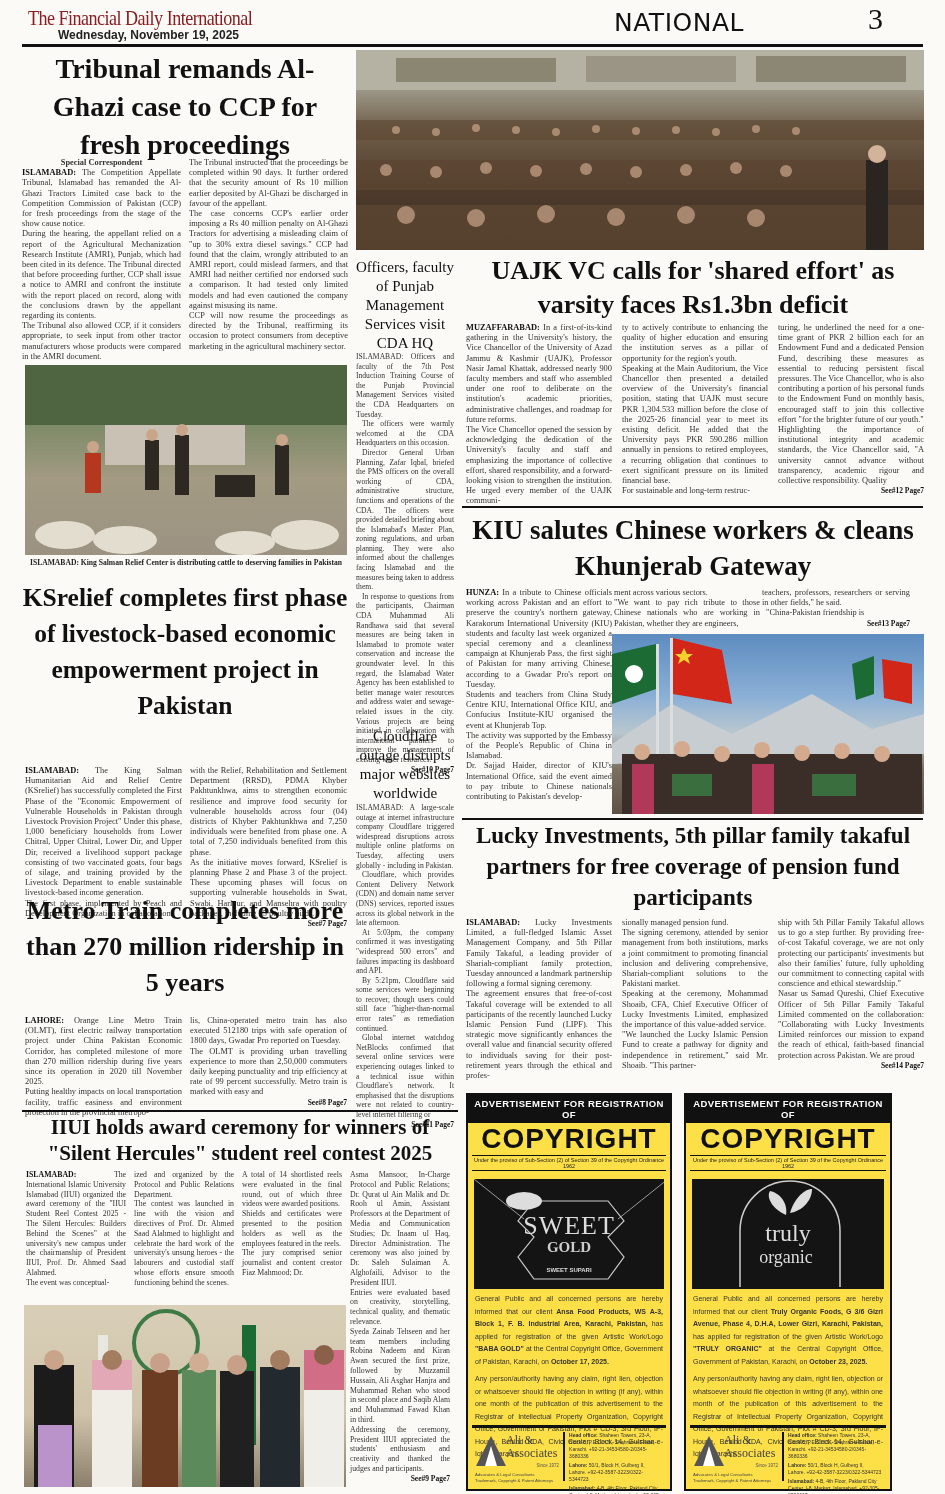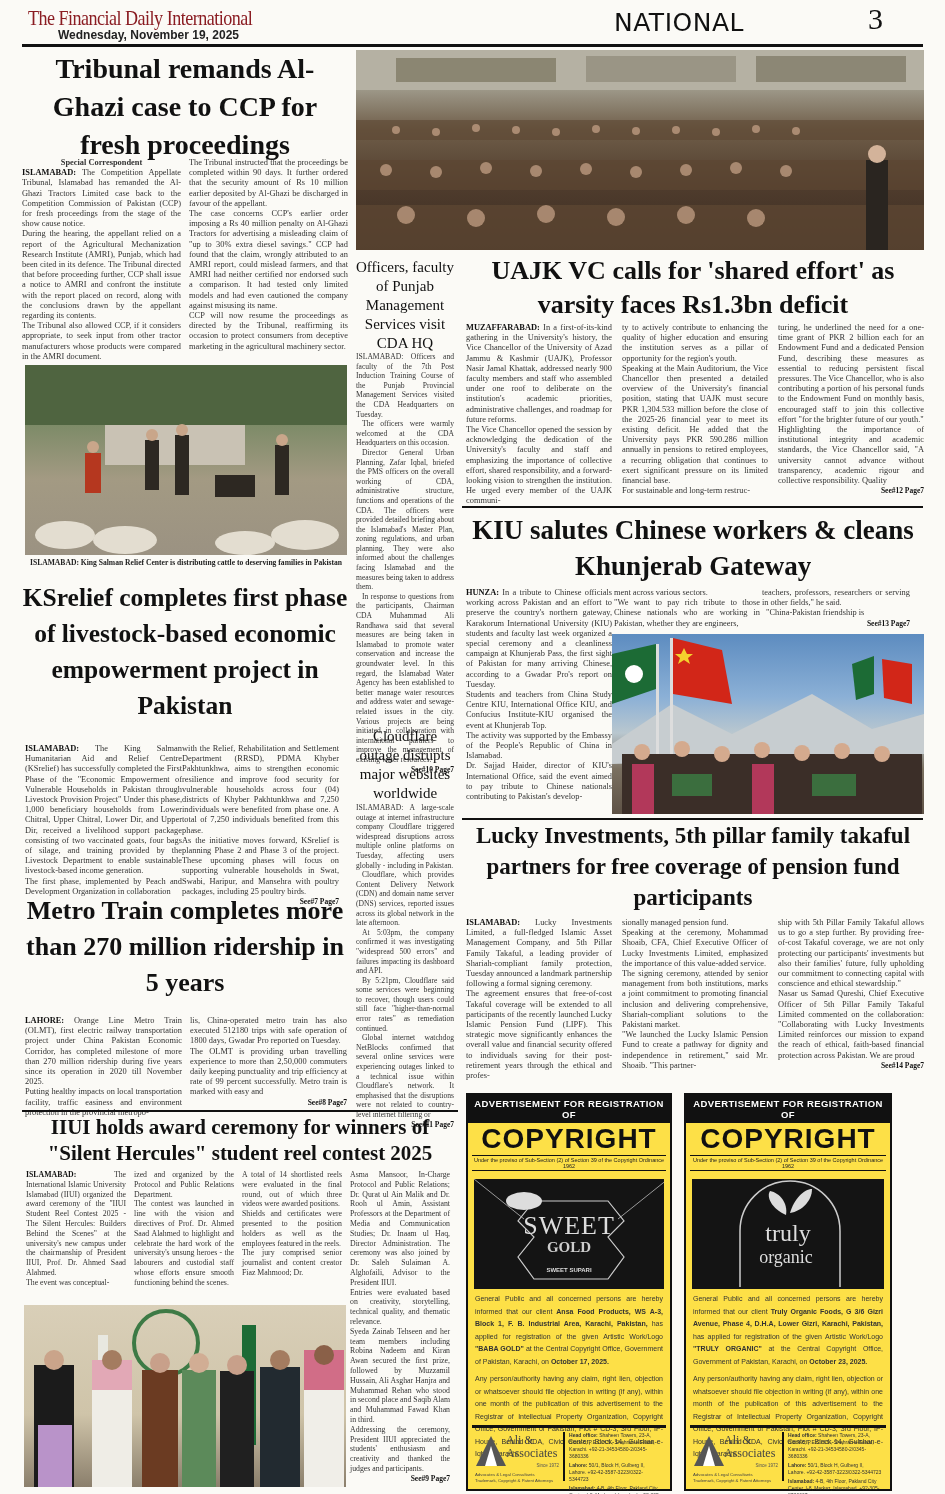--- a/index.html
+++ b/index.html
@@ -148,21 +148,21 @@
         <circle cx="127" cy="70" r="6"></circle>
         <circle cx="157" cy="65" r="6"></circle>
         <circle cx="68" cy="82" r="6"></circle>
         <circle cx="257" cy="75" r="6"></circle>
       </g>
   </svg>
 </div>
 <div class="abs" style="left:24px;top:558px;width:324px;text-align:center;font-weight:bold;font-size:7.6px;line-height:9px;color:#222">ISLAMABAD: King Salman Relief Center is distributing cattle to deserving families in Pakistan</div>
 
 <div class="abs hl" style="left:22px;top:580px;width:326px;font-size:25.5px;line-height:36px">KSrelief completes first phase of livestock-based economic empowerment project in Pakistan</div>
-<div class="abs" style="left:25px;top:744px;width:322px;display:flex;">
+<div class="abs" style="left:25px;top:766px;width:322px;display:flex;gap:8px">
   <div class="col" style="width:157px">
     <p><b>ISLAMABAD:</b> <span>The King Salman Humanitarian Aid and Relief Centre (KSrelief) has successfully completed the First Phase of the "Economic Empowerment of Vulnerable Households in Pakistan through Livestock Provision Project" Under this phase, 1,000 beneficiary households from Lower Chitral, Upper Chitral, Lower Dir, and Upper Dir, received a livelihood support package consisting of two vaccinated goats, four bags of silage, and training provided by the Livestock Department to enable sustainable livestock-based income generation.</span></p>
     <p>The first phase, implemented by Peach and Development Organization in collaboration</p>
   </div>
   <div class="col" style="width:157px">
     <p>with the Relief, Rehabilitation and Settlement Department (RRSD), PDMA Khyber Pakhtunkhwa, aims to strengthen economic resilience and improve food security for vulnerable households across four (04) districts of Khyber Pakhtunkhwa and 7,250 individuals were benefited from phase one. A total of 7,250 individuals benefited from this phase.</p>
     <p>As the initiative moves forward, KSrelief is planning Phase 2 and Phase 3 of the project. These upcoming phases will focus on supporting vulnerable households in Swat, Swabi, Haripur, and Mansehra with poultry packages, including 25 poultry birds.</p>
     <div class="see">See#7 Page7</div>
   </div>
 </div>
@@ -229,22 +229,22 @@
 </div>
 
 <div class="abs hl" style="left:462px;top:820px;width:462px;font-size:23px;line-height:31px">Lucky Investments, 5th pillar family takaful partners for free coverage of pension fund participants</div>
 <div class="abs" style="left:466px;top:918px;width:458px;display:flex;gap:10px">
   <div class="col" style="width:146px">
     <p><b>ISLAMABAD:</b> <span>Lucky Investments Limited, a full-fledged Islamic Asset Management Company, and 5th Pillar Family Takaful, a leading provider of Shariah-compliant family protection, Tuesday announced a landmark partnership following a formal signing ceremony.</span></p>
     <p>The agreement ensures that free-of-cost Takaful coverage will be extended to all participants of the recently launched Lucky Islamic Pension Fund (LIPF). This strategic move significantly enhances the overall value and financial security offered to individuals saving for their post-retirement years through the ethical and profes-</p>
   </div>
   <div class="col" style="width:146px">
     <p>sionally managed pension fund.</p>
+    <p>The signing ceremony, attended by senior management from both institutions, marks a joint commitment to promoting financial inclusion and delivering comprehensive, Shariah-compliant solutions to the Pakistani market.</p>
     <p>Speaking at the ceremony, Mohammad Shoaib, CFA, Chief Executive Officer of Lucky Investments Limited, emphasized the importance of this value-added service.</p>
-    <p>The signing ceremony, attended by senior management from both institutions, marks a joint commitment to promoting financial inclusion and delivering comprehensive, Shariah-compliant solutions to the Pakistani market.</p>
     <p>"We launched the Lucky Islamic Pension Fund to create a pathway for dignity and independence in retirement," said Mr. Shoaib. "This partner-</p>
   </div>
   <div class="col" style="width:146px">
     <p>ship with 5th Pillar Family Takaful allows us to go a step further. By providing free-of-cost Takaful coverage, we are not only protecting our participants' investments but also their families' future, fully upholding our commitment to connecting capital with conscience and ethical stewardship."</p>
     <p>Nasar us Samad Qureshi, Chief Executive Officer of 5th Pillar Family Takaful Limited commented on the collaboration: "Collaborating with Lucky Investments Limited reinforces our mission to expand the reach of ethical, faith-based financial protection across Pakistan. We are proud</p>
     <div class="see">See#14 Page7</div>
   </div>
 </div>
 
 <div class="abs hl" style="left:22px;top:893px;width:326px;font-size:26px;line-height:36px">Metro Train completes more than 270 million ridership in 5 years</div>

